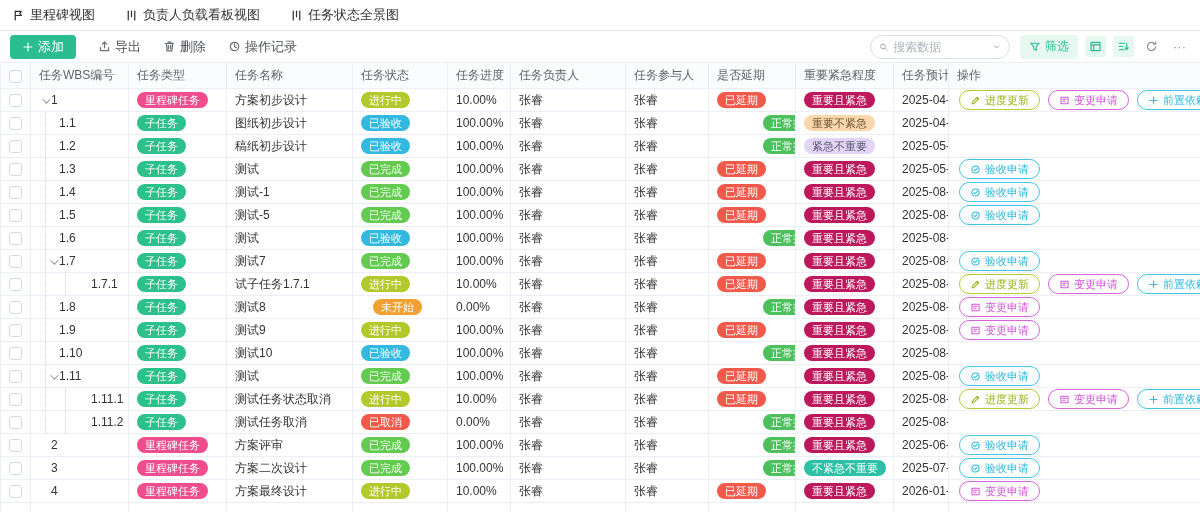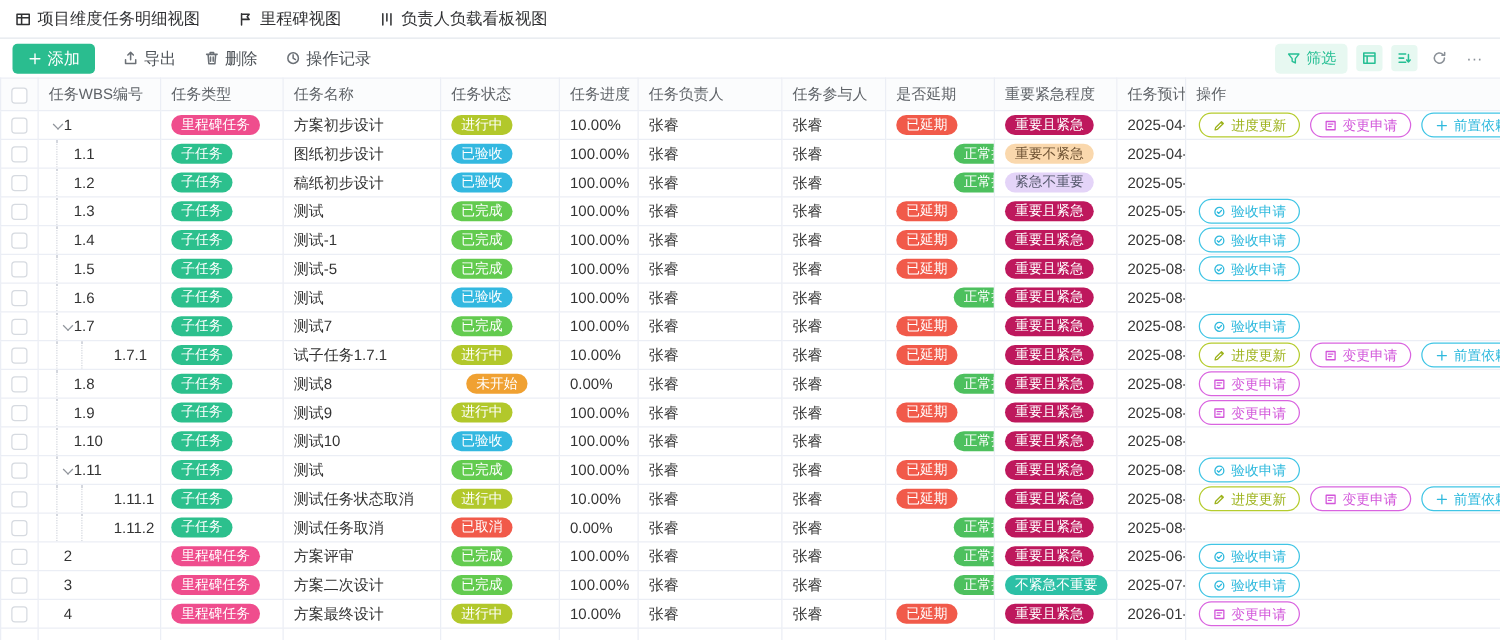--- a/index.html
+++ b/index.html
@@ -74,41 +74,41 @@
   .op-accept { border:1px solid #41c5e5; color:#2eb9dd; }
   tr.partial td { height:9px; border-bottom:none; }
 </style>
 </head>
 <body>
 
 <div class="tabbar" id="tabbar">
     <div class="tab">
       <span style="display:inline-flex;width:13px;height:13px">
         <svg viewBox="0 0 16 16" fill="none" stroke="currentColor" stroke-width="1.5" stroke-linecap="round" stroke-linejoin="round" style="width:100%;height:100%">
-          <path d="M2 3h12v10H2zM2 6.3h12M6.5 3v10"></path>
-        </svg>
-      </span>
-      <span>项目维度任务明细视图</span>
-    </div>
-    <div class="tab">
-      <span style="display:inline-flex;width:13px;height:13px">
-        <svg viewBox="0 0 16 16" fill="none" stroke="currentColor" stroke-width="1.5" stroke-linecap="round" stroke-linejoin="round" style="width:100%;height:100%">
           <path d="M4 2.5v11M4 3h7.5L9.5 5.5 11.5 8H4"></path>
         </svg>
       </span>
       <span>里程碑视图</span>
     </div>
     <div class="tab">
       <span style="display:inline-flex;width:13px;height:13px">
         <svg viewBox="0 0 16 16" fill="none" stroke="currentColor" stroke-width="1.5" stroke-linecap="round" stroke-linejoin="round" style="width:100%;height:100%">
           <path d="M4 2.5v11M8 2.5v7M12 2.5v11"></path>
         </svg>
       </span>
       <span>负责人负载看板视图</span>
     </div>
+    <div class="tab">
+      <span style="display:inline-flex;width:13px;height:13px">
+        <svg viewBox="0 0 16 16" fill="none" stroke="currentColor" stroke-width="1.5" stroke-linecap="round" stroke-linejoin="round" style="width:100%;height:100%">
+          <path d="M4 2.5v11M8 2.5v7M12 2.5v11"></path>
+        </svg>
+      </span>
+      <span>任务状态全景图</span>
+    </div>
   </div>
 
 <div class="toolbar">
   <button class="btn-add">
     <span style="display:inline-flex;width:12px;height:12px">
         <svg viewBox="0 0 16 16" fill="none" stroke="currentColor" stroke-width="1.5" stroke-linecap="round" stroke-linejoin="round" style="width:100%;height:100%">
           <path d="M8 2.8v10.4M2.8 8h10.4"></path>
         </svg>
       </span>
     <span>添加</span>
@@ -131,20 +131,33 @@
   </button>
   <button class="tool-txt">
     <span style="display:inline-flex;width:13px;height:13px">
         <svg viewBox="0 0 16 16" fill="none" stroke="currentColor" stroke-width="1.5" stroke-linecap="round" stroke-linejoin="round" style="width:100%;height:100%">
           <path d="M8 2.8a5.2 5.2 0 1 0 0 10.4 5.2 5.2 0 0 0 0-10.4M8 4.8V8l2.3 1.4"></path>
         </svg>
       </span>
     <span>操作记录</span>
   </button>
   <div class="spacer"></div>
+  <div class="search-box">
+    <span style="display:inline-flex;width:12px;height:12px">
+        <svg viewBox="0 0 16 16" fill="none" stroke="currentColor" stroke-width="1.5" stroke-linecap="round" stroke-linejoin="round" style="width:100%;height:100%">
+          <path d="M7 2.8a4.2 4.2 0 1 0 0 8.4 4.2 4.2 0 0 0 0-8.4M10.3 10.3 13.8 13.8"></path>
+        </svg>
+      </span>
+    <input placeholder="搜索数据" style="">
+    <span style="display:inline-flex;width:12px;height:12px;color:#b6bcc4">
+        <svg viewBox="0 0 16 16" fill="none" stroke="currentColor" stroke-width="1.5" stroke-linecap="round" stroke-linejoin="round" style="width:100%;height:100%">
+          <path d="M4 6l4 4 4-4"></path>
+        </svg>
+      </span>
+  </div>
   <button class="btn-filter">
     <span style="display:inline-flex;width:12px;height:12px">
         <svg viewBox="0 0 16 16" fill="none" stroke="currentColor" stroke-width="1.5" stroke-linecap="round" stroke-linejoin="round" style="width:100%;height:100%">
           <path d="M2.5 3h11L9.7 7.8v4.7L6.3 10.7V7.8z"></path>
         </svg>
       </span>
     <span>筛选</span>
   </button>
   <button class="icon-btn">
     <span style="display:inline-flex;width:13px;height:13px">

